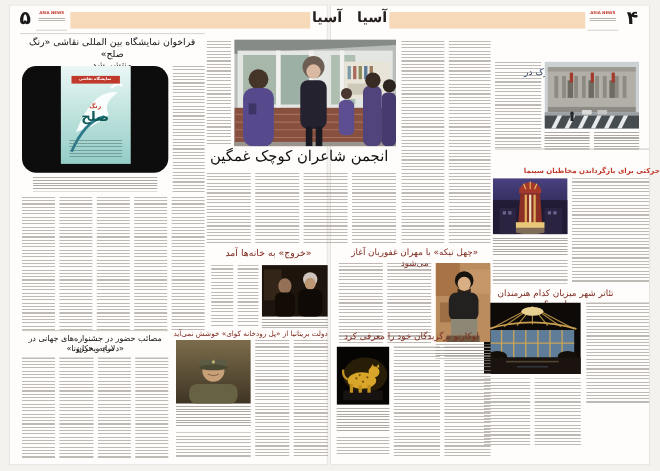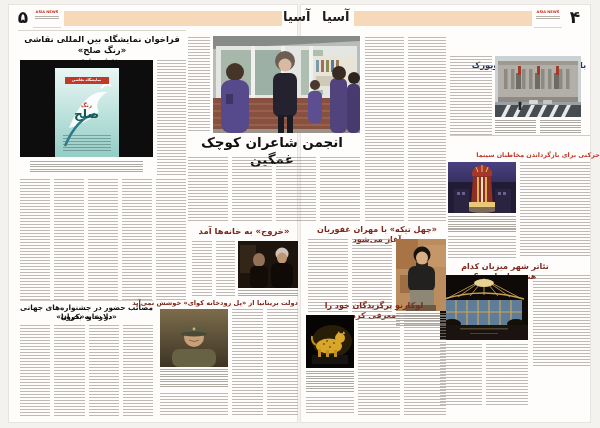--- a/index.html
+++ b/index.html
@@ -5,39 +5,39 @@
   html,body{margin:0;padding:0;background:#f3f2ef;font-family:"DejaVu Sans","Liberation Sans",sans-serif;}
   .spread{position:relative;width:600px;height:428px;background:#f3f2ef;direction:rtl;overflow:hidden;}
   .page{position:absolute;top:4px;height:419px;background:#fffdfb;border:1px solid #e7e4df;box-sizing:border-box;}
   #page-left{left:8px;width:290px;}
   #page-right{left:300px;width:291px;}
   .abs{position:absolute;box-sizing:border-box;}
 
   
   .hbar{background:#f6d9b8;}
   .pagenum{font-size:17px;font-weight:bold;color:#181818;text-align:center;line-height:20px;}
-  .logo{font-size:13px;font-weight:bold;color:#241f1c;text-align:left;line-height:18px;letter-spacing:-1px;}
+  .logo{font-size:13px;font-weight:bold;color:#241f1c;text-align:right;line-height:18px;letter-spacing:-1px;}
   .badge{font-size:3.6px;font-weight:bold;color:#c03024;text-align:center;line-height:5px;border-bottom:1px solid #d8d4cf;}
   .badge .dl{height:3px;margin:1px 2px 0 2px;background:repeating-linear-gradient(#b5b0aa 0,#b5b0aa 1px,transparent 1px,transparent 2.4px);}
 
   
-  .hl{font-weight:bold;color:#111;text-align:center;line-height:1.25;}
+  .hl{font-weight:normal;color:#111;text-align:center;line-height:1.25;}
   .hl-maroon{color:#7d2a20;}
   .hl-navy{color:#1f3864;}
   .sub-red{color:#c0392b;font-weight:bold;text-align:center;}
 
   
   .gk{background:repeating-linear-gradient(#969089 0,#969089 1px,transparent 1px,transparent 3px);opacity:.62;}
   .gkd{background:repeating-linear-gradient(#8a857e 0,#8a857e 1px,transparent 1px,transparent 2.5px);opacity:.7;}
   .cols{display:flex;gap:4px;}
   .cols>div{flex:1;}
   .rule{background:#cfccc6;}
 
   .photo{display:block;}
-  .frame-black{background:#0d0d0d;display:flex;align-items:flex-end;justify-content:center;}
+  .frame-black{background:#0d0d0d;display:flex;align-items:flex-start;justify-content:center;border-radius:13px;}
 
   .poster{position:relative;width:64px;height:89px;overflow:hidden;text-align:center;}
   .poster .ribbon{position:absolute;top:9px;left:10px;right:10px;height:7px;background:#c0392b;color:#fff;font-size:3.6px;font-weight:bold;line-height:7px;}
   .poster .rang{position:absolute;top:34px;left:0;right:0;font-size:5.5px;font-weight:bold;color:#c0392b;}
   .poster .solh{position:absolute;top:39px;left:0;right:0;font-size:12px;font-weight:bold;color:#0e5a56;}
   .poster .plines{position:absolute;left:8px;right:8px;bottom:6px;height:16px;background:repeating-linear-gradient(#5a7a78 0,#5a7a78 1px,transparent 1px,transparent 3px);opacity:.6;}
 </style>
 </head>
 <body>
 

